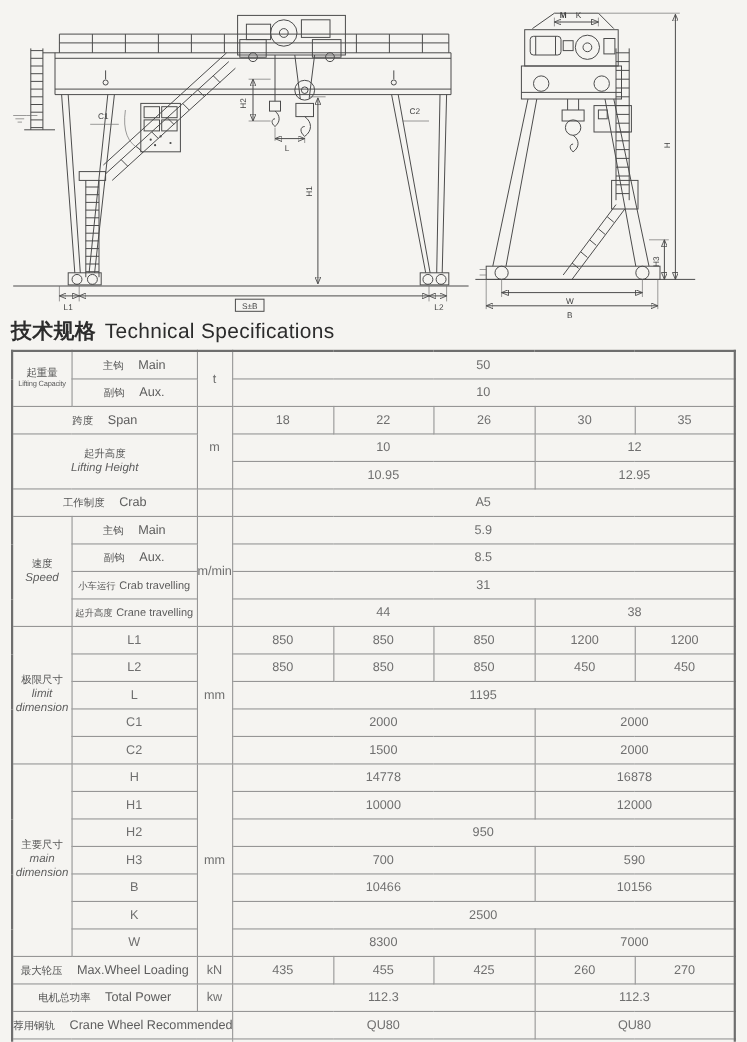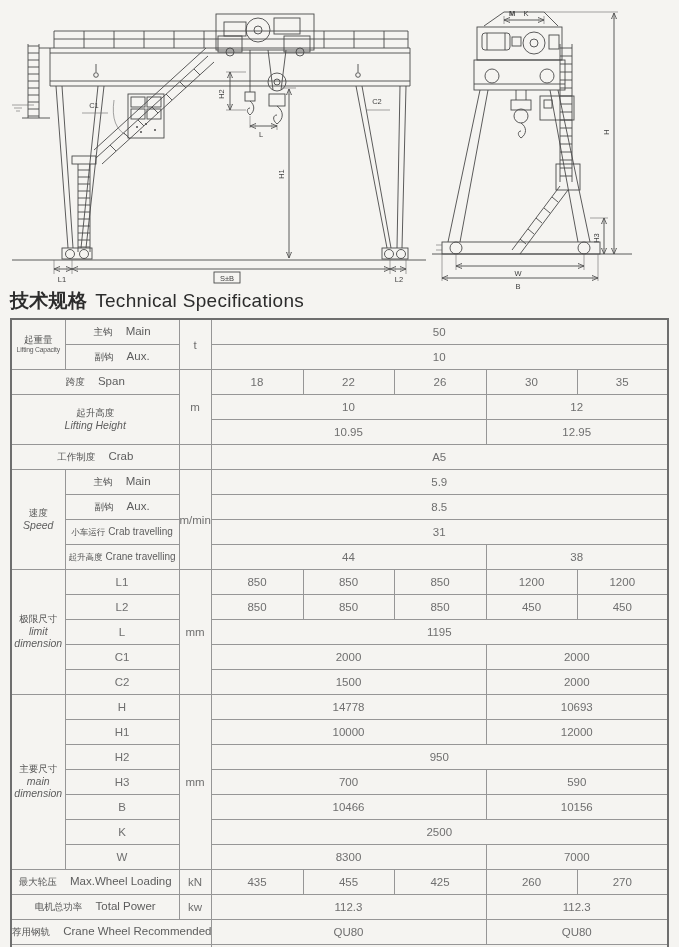--- a/index.html
+++ b/index.html
@@ -387,21 +387,21 @@
 
   <tr>
     <td rowspan="7" class="glbl">
       <span class="zh">主要尺寸</span>
       <span class="en-m">main</span>
       <span class="en-m">dimension</span>
     </td>
     <td class="sub">H</td>
     <td rowspan="7" class="unit">mm</td>
     <td colspan="3" class="val">14778</td>
-    <td colspan="2" class="val">10693</td>
+    <td colspan="2" class="val">16878</td>
   </tr>
   <tr>
     <td class="sub">H1</td>
     <td colspan="3" class="val">10000</td>
     <td colspan="2" class="val">12000</td>
   </tr>
   <tr>
     <td class="sub">H2</td>
     <td colspan="5" class="val">950</td>
   </tr>

